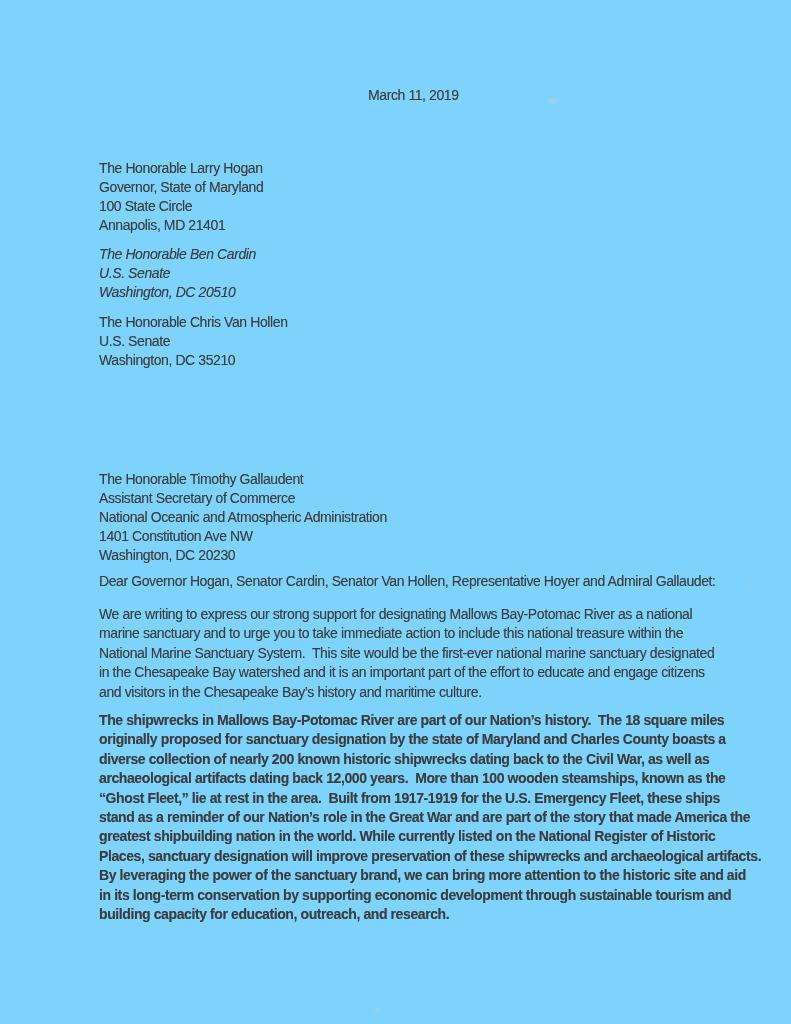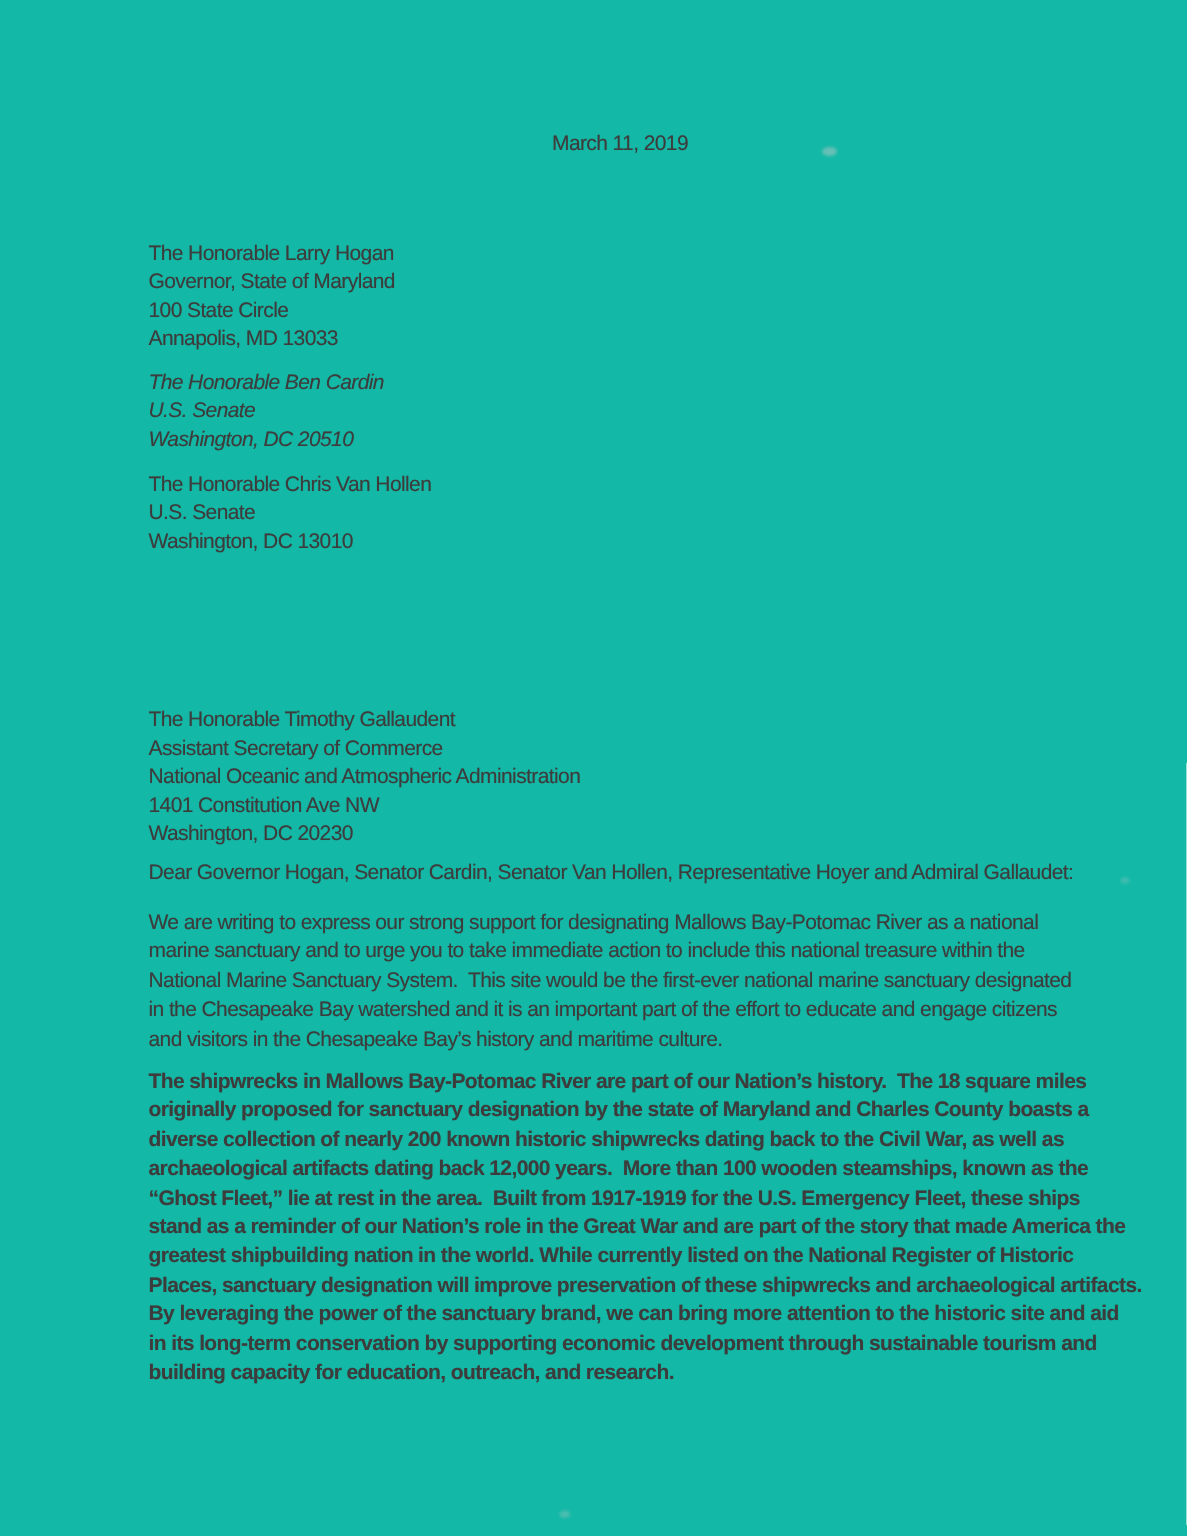--- a/index.html
+++ b/index.html
@@ -4,21 +4,21 @@
 <style>
   html, body {
     margin: 0;
     padding: 0;
     background: #ffffff;
   }
   .page {
     position: relative;
     width: 791px;
     height: 1024px;
-    background: #14b8a6;
+    background: #7dd3fc;
     overflow: hidden;
     font-family: "Liberation Sans", "DejaVu Sans", sans-serif;
     color: #3c3c3c;
   }
   .txt {
     position: absolute;
     white-space: pre;            
     font-size: 14px;
     letter-spacing: -0.4px;
     text-shadow: 0 0 0.5px rgba(70,70,70,0.45);  
@@ -47,27 +47,27 @@
 </style>
 </head>
 <body>
 
 <div class="page">
   <div class="txt date">March 11, 2019</div>
 
   <div class="txt addr addr-1">The Honorable Larry Hogan
 Governor, State of Maryland
 100 State Circle
-Annapolis, MD 13033</div>
+Annapolis, MD 21401</div>
   <div class="txt addr addr-2">The Honorable Ben Cardin
 U.S. Senate
 Washington, DC 20510</div>
   <div class="txt addr addr-3">The Honorable Chris Van Hollen
 U.S. Senate
-Washington, DC 13010</div>
+Washington, DC 35210</div>
   <div class="txt addr addr-5">The Honorable Timothy Gallaudent
 Assistant Secretary of Commerce
 National Oceanic and Atmospheric Administration
 1401 Constitution Ave NW
 Washington, DC 20230</div>
 
   <div class="txt para para-1">We are writing to express our strong support for designating Mallows Bay-Potomac River as a national
 marine sanctuary and to urge you to take immediate action to include this national treasure within the
 National Marine Sanctuary System.  This site would be the first-ever national marine sanctuary designated
 in the Chesapeake Bay watershed and it is an important part of the effort to educate and engage citizens

